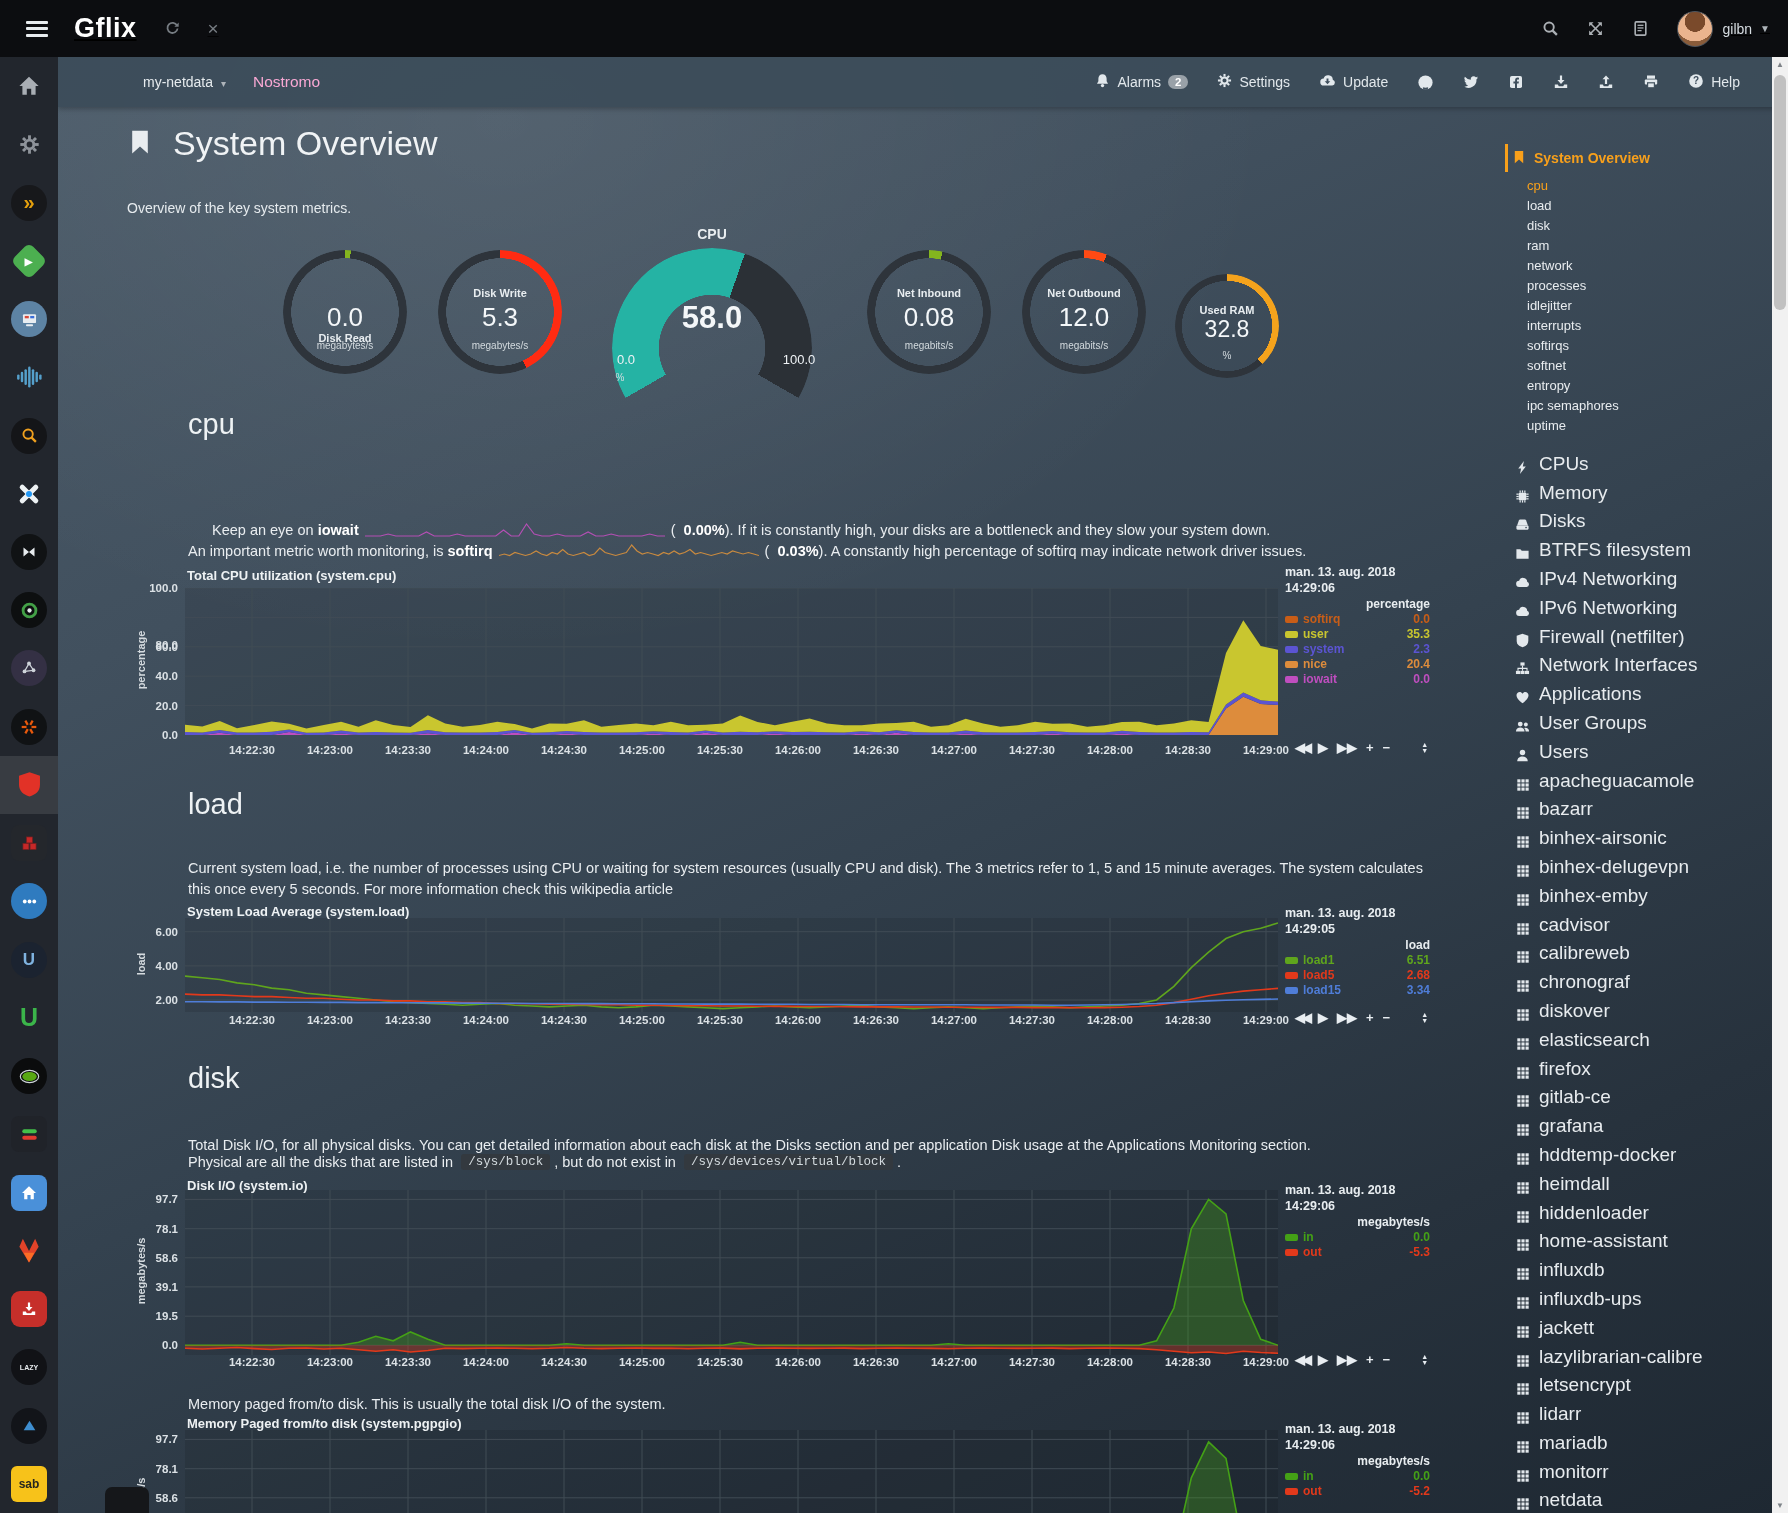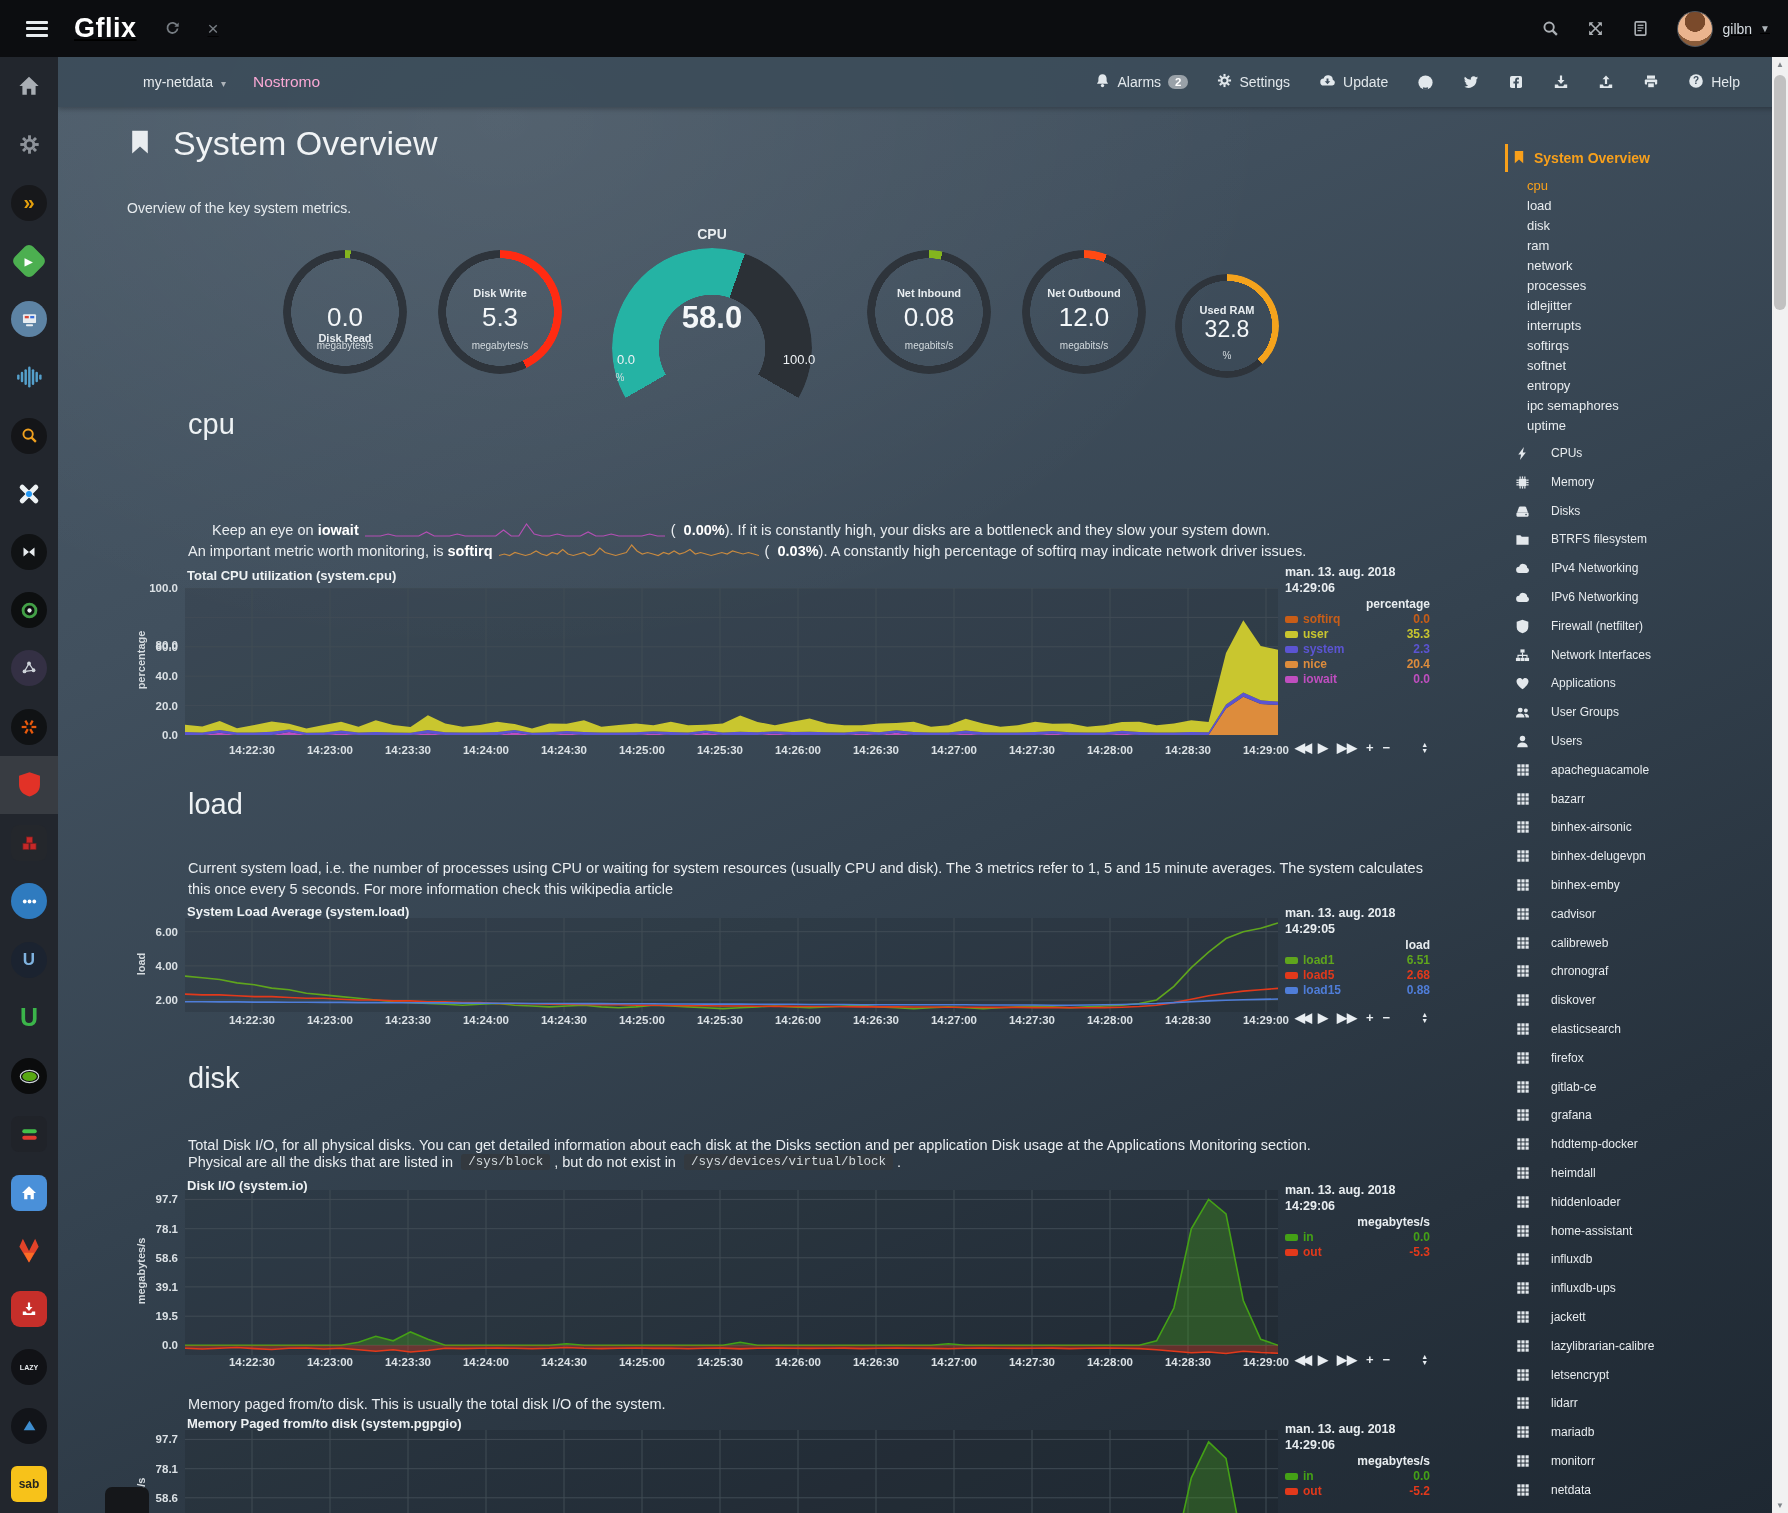--- a/index.html
+++ b/index.html
@@ -62,21 +62,21 @@
   .glabel{position:absolute;width:100%;text-align:center;font-size:11px;font-weight:bold;color:#e8edf0;}
   .gvalue{position:absolute;width:100%;text-align:center;font-weight:500;color:#f4f7f9;}
   .gunit{position:absolute;width:100%;text-align:center;font-size:10px;color:#d3dade;}
   
   .rsb{position:absolute;left:1512px;top:146px;width:252px;color:#e8ecef;z-index:5;}
   .rsb-h{position:relative;display:flex;align-items:center;gap:8px;color:#f8a01b;font-weight:bold;font-size:14px;height:24px;cursor:pointer;}
   .rsb-h:before{content:'';position:absolute;left:-7px;top:-2px;bottom:-2px;width:3px;background:#f8a01b;}
   .rsb-sub{list-style:none;margin:6px 0 10px 0;padding:0 0 0 15px;}
   .rsb-sub li{font-size:13px;line-height:20px;cursor:pointer;color:#e8ecef;}
   .rsb-sub li.on{color:#f8a01b;}
-  .rsb-it{display:flex;align-items:flex-start;gap:20px;height:28.8px;font-size:12px;cursor:pointer;padding-left:2px;box-sizing:border-box;}
+  .rsb-it{display:flex;align-items:flex-end;gap:8px;height:28.8px;font-size:19px;cursor:pointer;padding-left:2px;box-sizing:border-box;}
   
   .sbar{position:absolute;right:0;top:57px;width:16px;bottom:0;background:#f1f1f1;z-index:40;}
   .sbar .ar{position:absolute;left:0;width:16px;text-align:center;font-size:8px;color:#7e8388;}
   .sbar .thumb{position:absolute;left:2px;top:18px;width:12px;height:235px;background:#c1c1c1;border-radius:6px;}
   .fragbox{position:absolute;left:105px;top:1487px;width:44px;height:26px;background:#15171a;border-radius:7px 7px 0 0;}
 </style>
 </head>
 <body>
 
 <div class="stage">
@@ -593,21 +593,21 @@
       <div class="xlab" style="left:1073px;top:1014px;">14:28:00</div>
       <div class="xlab" style="left:1151px;top:1014px;">14:28:30</div>
       <div class="xlab" style="left:1229px;top:1014px;">14:29:00</div>
       <div class="ylab" style="left:61px;top:958px;">load</div>
       <div class="leg" style="top:905px;">
         <div class="dt">man. 13. aug. 2018</div>
         <div class="dt">14:29:05</div>
         <div class="hd">load</div>
         <div class="legrow" style="color:#5fa51d"><span class="sw" style="background:#5fa51d"></span>load1<span class="val">6.51</span></div>
         <div class="legrow" style="color:#e2391b"><span class="sw" style="background:#e2391b"></span>load5<span class="val">2.68</span></div>
-        <div class="legrow" style="color:#4f7dd8"><span class="sw" style="background:#4f7dd8"></span>load15<span class="val">0.88</span></div>
+        <div class="legrow" style="color:#4f7dd8"><span class="sw" style="background:#4f7dd8"></span>load15<span class="val">3.34</span></div>
       </div>
       <div class="tool" style="left:1295px;top:1010px;">
         <span style="letter-spacing:-3px;">◀◀</span>
         <span>▶</span>
         <span>▶▶</span>
         <span>+</span>
         <span>−</span>
         <span class="rsz">▲<br>▼</span>
       </div>
       <svg width="1093" height="165" style="position:absolute;left:185px;top:1190px;">

